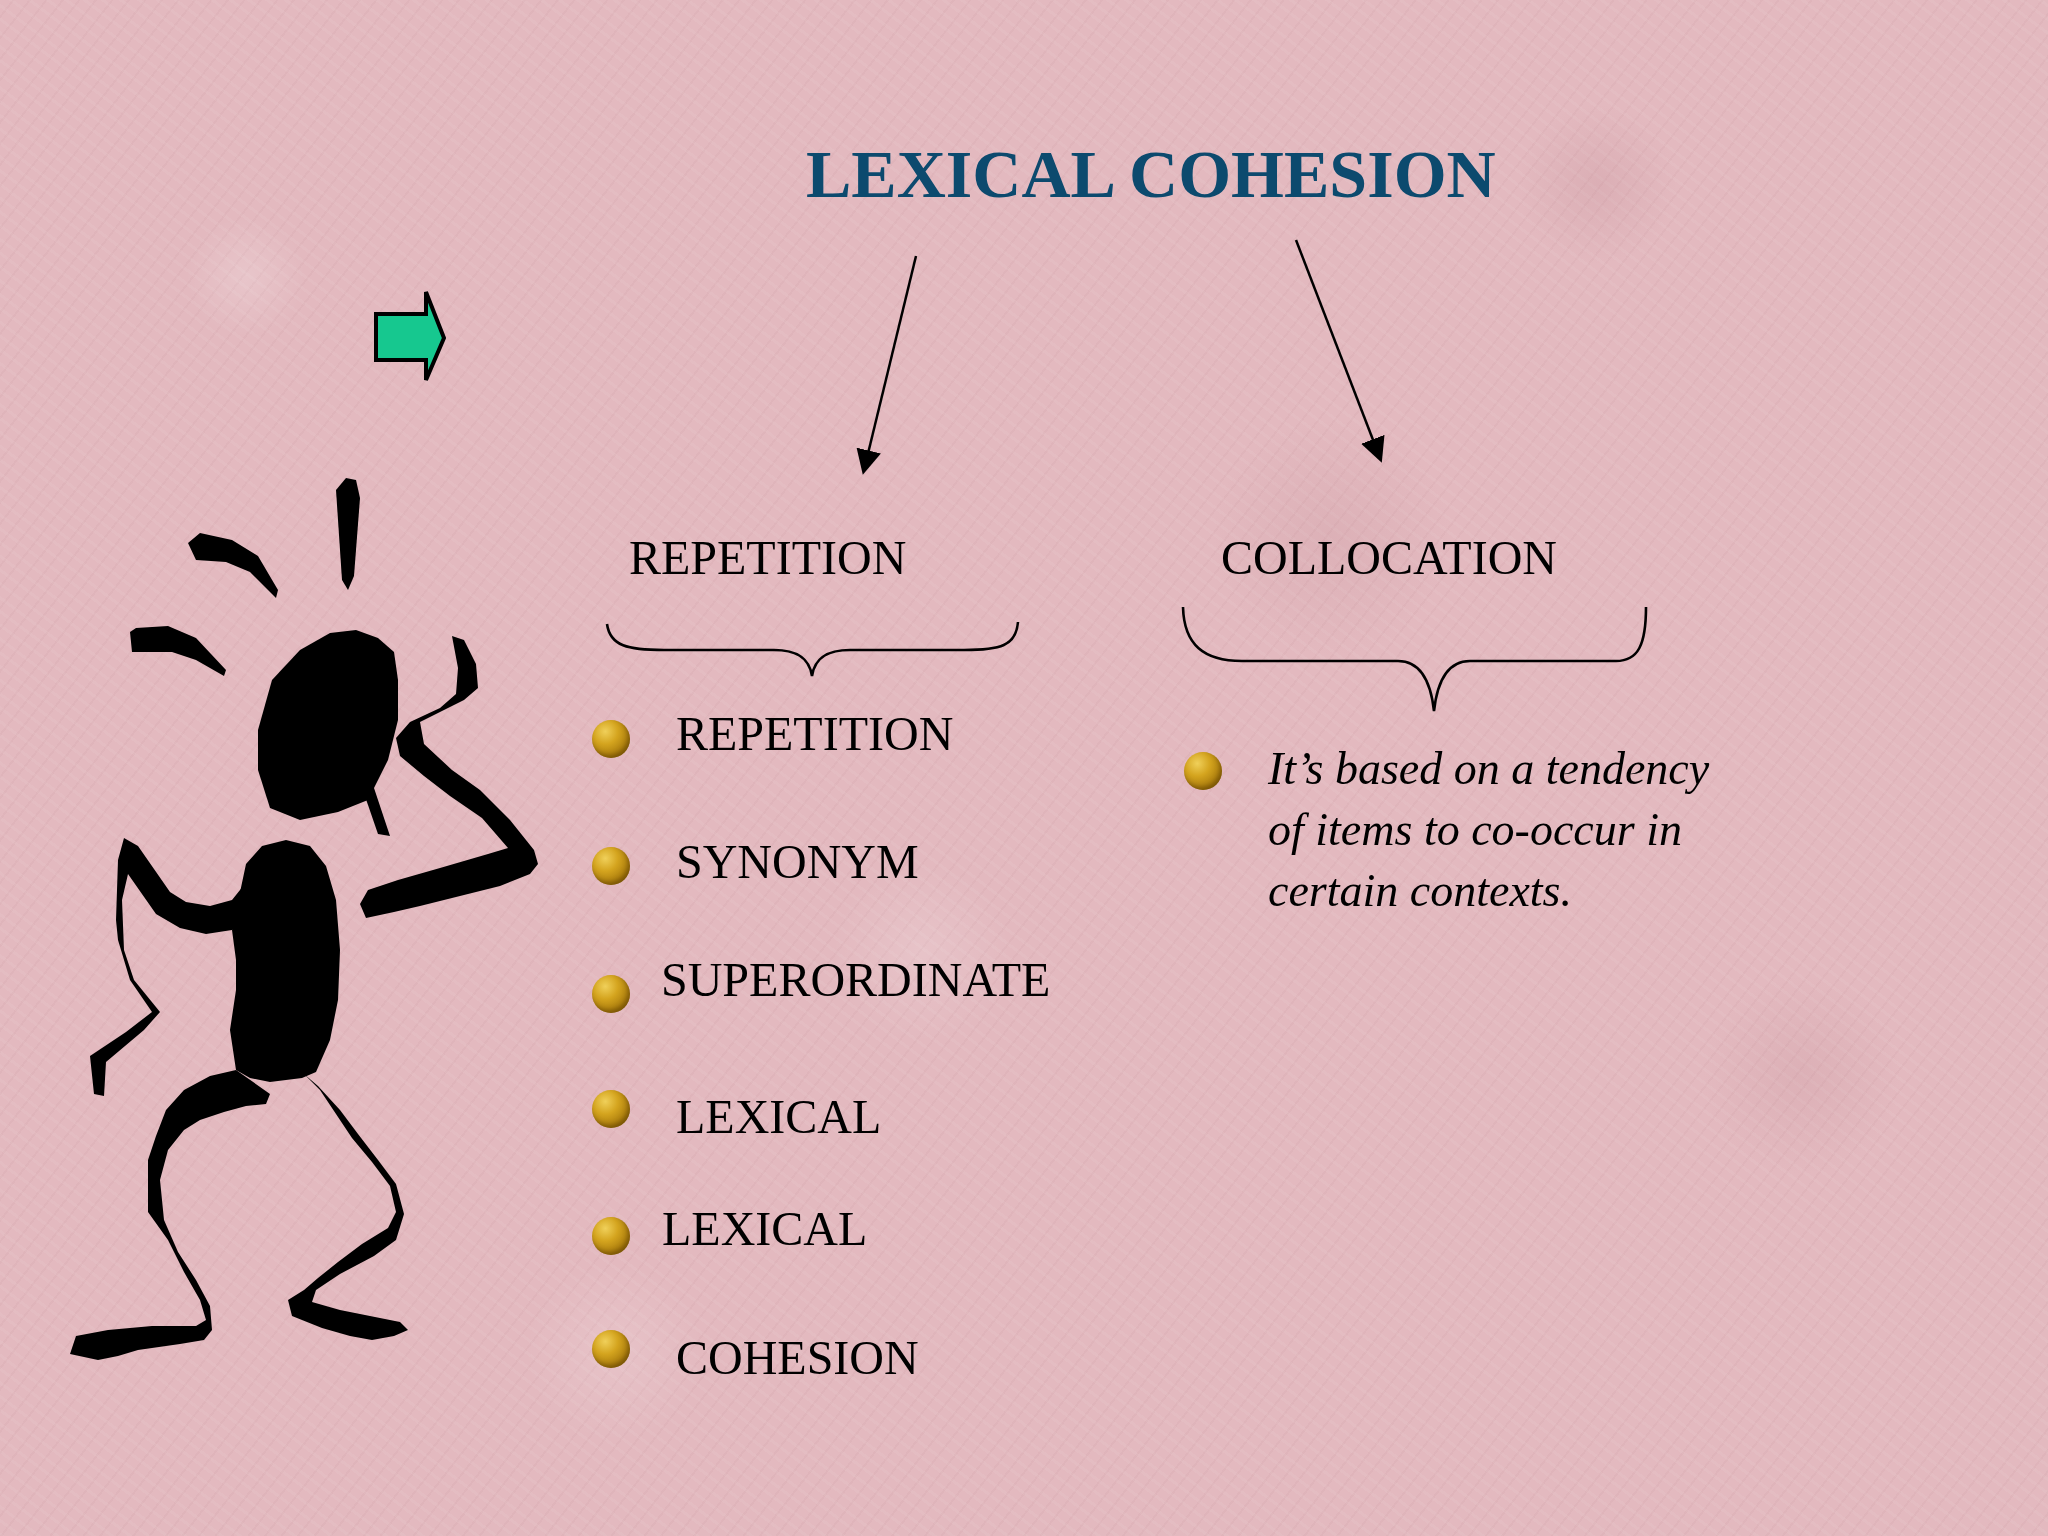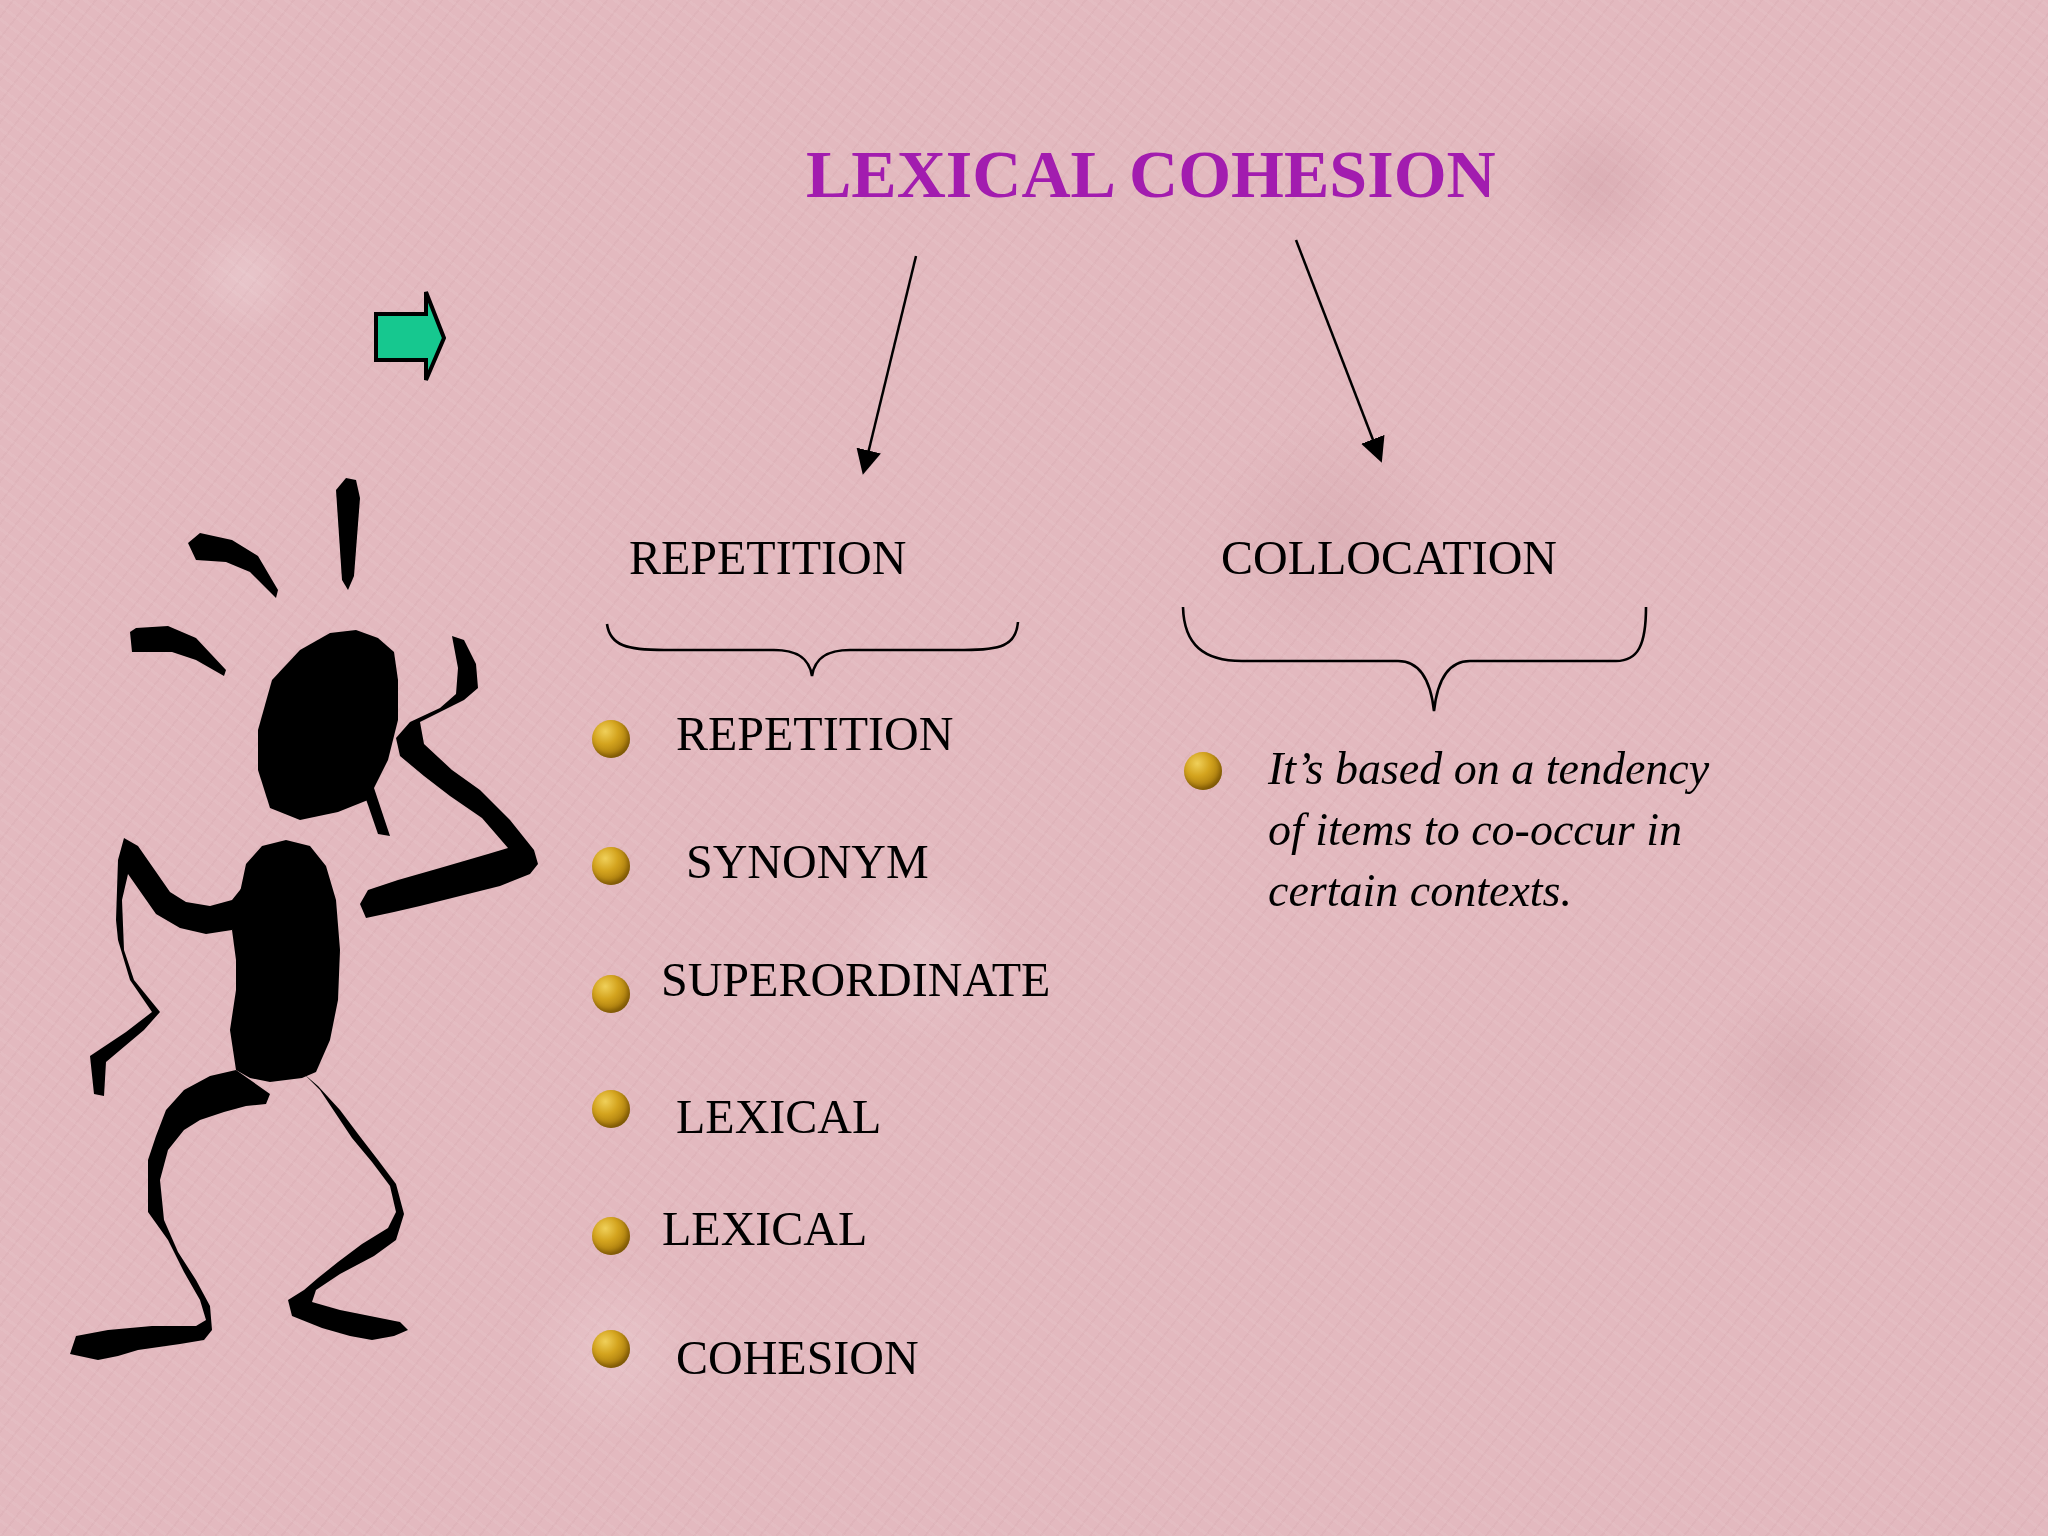--- a/index.html
+++ b/index.html
@@ -24,21 +24,21 @@
       font-family: "Liberation Serif", "DejaVu Serif", serif;
       color: #000000;
     }
     .abs { position: absolute; }
 
     .title {
       left: 806px;
       top: 140px;
       font-size: 68px;
       font-weight: bold;
-      color: #a21caf;
+      color: #0c4a6e;
       white-space: nowrap;
       line-height: 1;
     }
 
     .heading {
       font-size: 48px;
       white-space: nowrap;
       line-height: 1;
     }
     .heading-reiteration { left: 629px; top: 534px; }
@@ -105,21 +105,21 @@
   <path d="M3,2 C4,40 24,56 62,56 L218,56 C236,56 250,70 254,106 C258,70 272,56 290,56 L436,56 C458,56 466,40 466,2" fill="none" stroke="#000" stroke-width="2.6"></path>
 </svg>
 
 <div>
   <div class="bullet-row">
     <span class="bullet" style="left:592px; top:720px;"></span>
     <span class="item-text" style="left:676px; top:710px;text-align:right;">REPETITION</span>
   </div>
   <div class="bullet-row">
     <span class="bullet" style="left:592px; top:847px;"></span>
-    <span class="item-text" style="left:676px; top:838px;margin-left:10px;">SYNONYM</span>
+    <span class="item-text" style="left:676px; top:838px;">SYNONYM</span>
   </div>
   <div class="bullet-row">
     <span class="bullet" style="left:592px; top:975px;"></span>
     <span class="item-text" style="left:661px; top:956px;">SUPERORDINATE</span>
   </div>
   <div class="bullet-row">
     <span class="bullet" style="left:592px; top:1090px;"></span>
     <span class="item-text" style="left:676px; top:1093px;">LEXICAL</span>
   </div>
   <div class="bullet-row">

